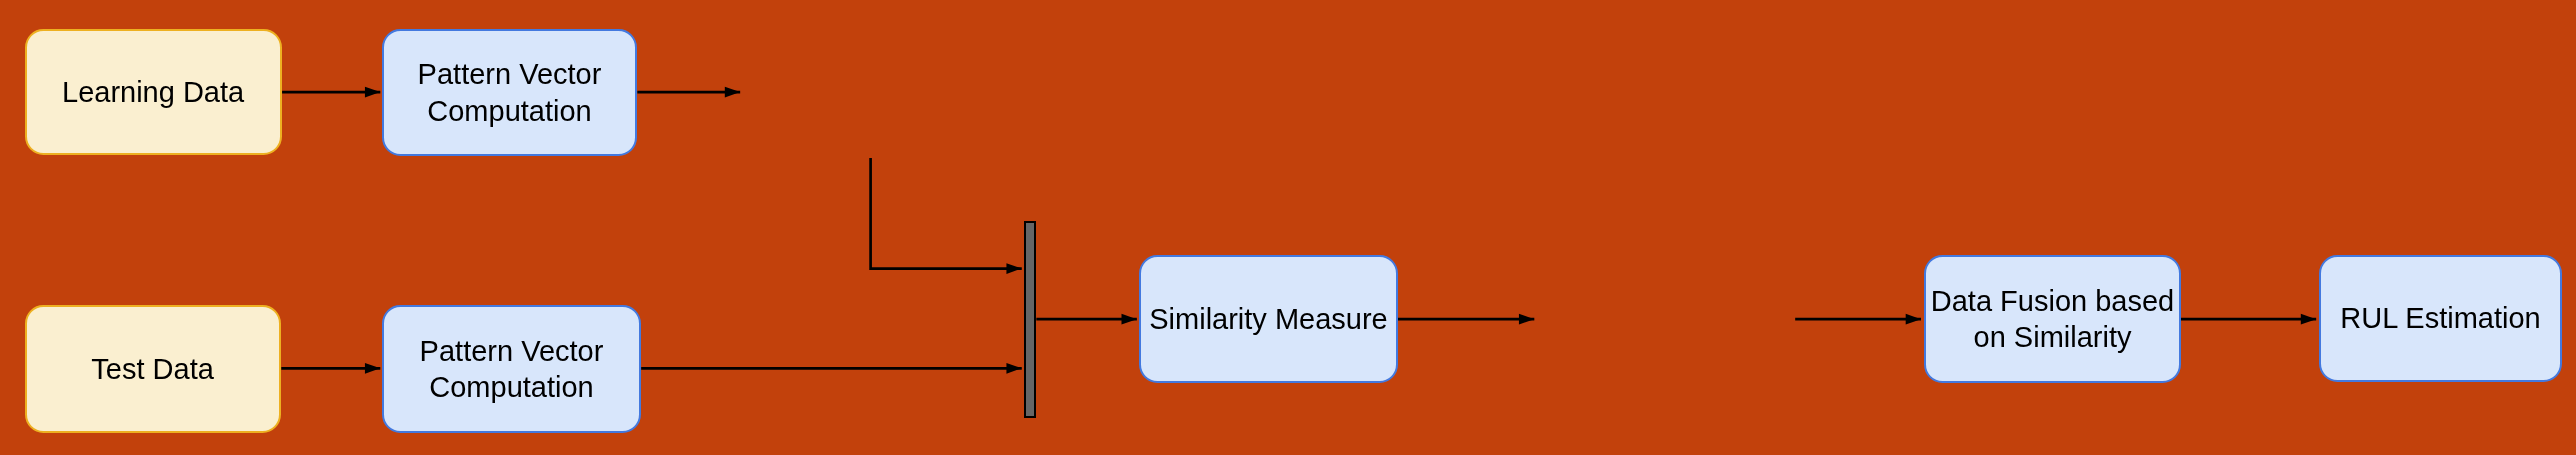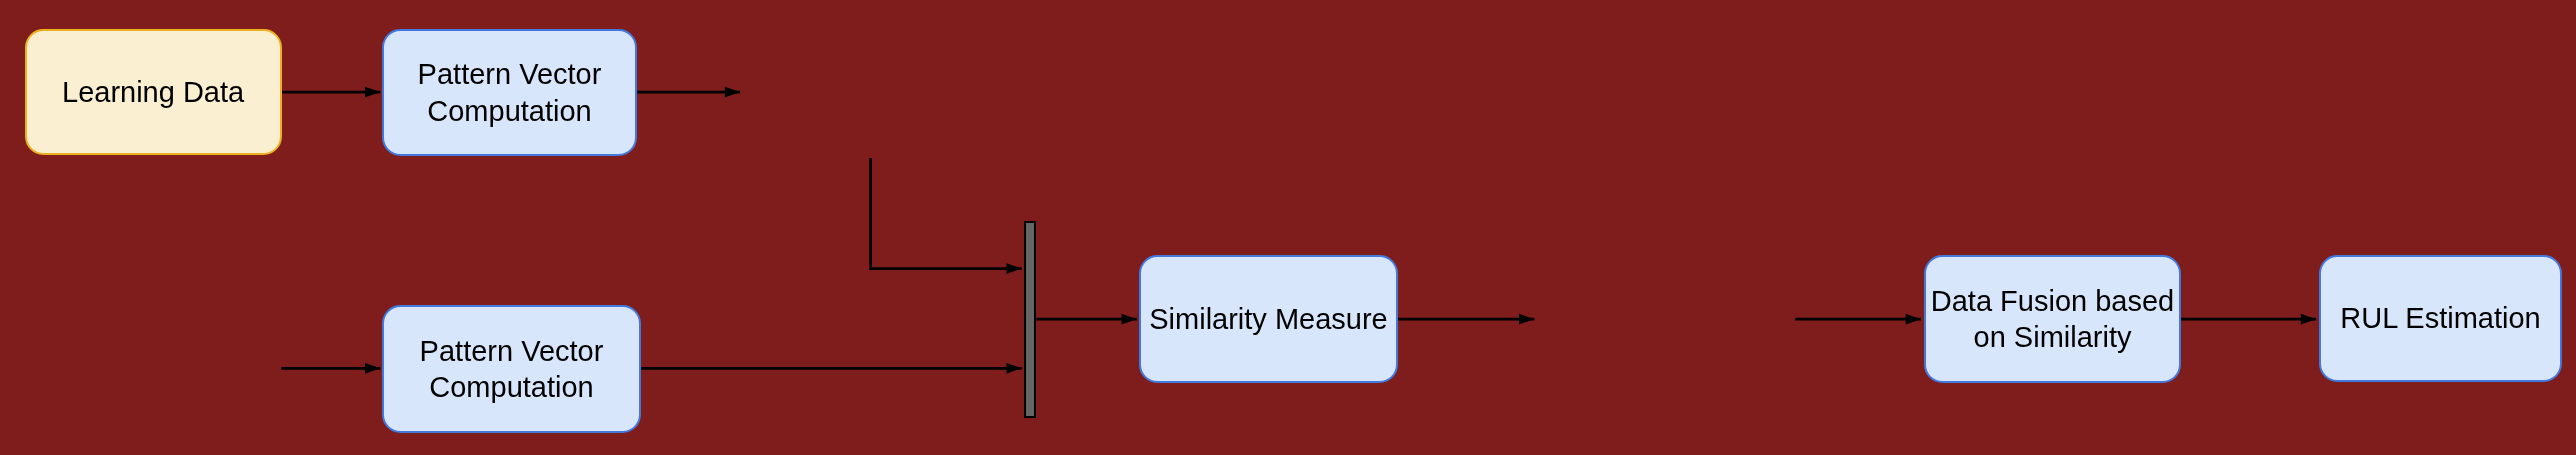--- a/index.html
+++ b/index.html
@@ -8,21 +8,21 @@
     background: #ffffff;
     width: 2576px;
     height: 455px;
     overflow: hidden;
     font-family: "Liberation Sans", sans-serif;
   }
   .canvas {
     position: relative;
     width: 2576px;
     height: 455px;
-    background: #7f1d1d;
+    background: #c2410c;
   }
   .node {
     position: absolute;
     box-sizing: border-box;
     border: 2.3px solid;
     border-radius: 18.4px;
     display: flex;
     align-items: center;
     justify-content: center;
     text-align: center;
@@ -91,20 +91,23 @@
 
   <div class="node yellow n-learning-data">
     <span class="label">Learning Data</span>
   </div>
 
   <div class="node blue n-pvc-top">
     <span class="label">Pattern Vector Computation</span>
   </div>
 
 
+  <div class="node yellow n-test-data">
+    <span class="label">Test Data</span>
+  </div>
 
   <div class="node blue n-pvc-bottom">
     <span class="label">Pattern Vector Computation</span>
   </div>
 
   <div class="junction-bar"></div>
 
   <div class="node blue n-similarity">
     <span class="label">Similarity Measure</span>
   </div>

